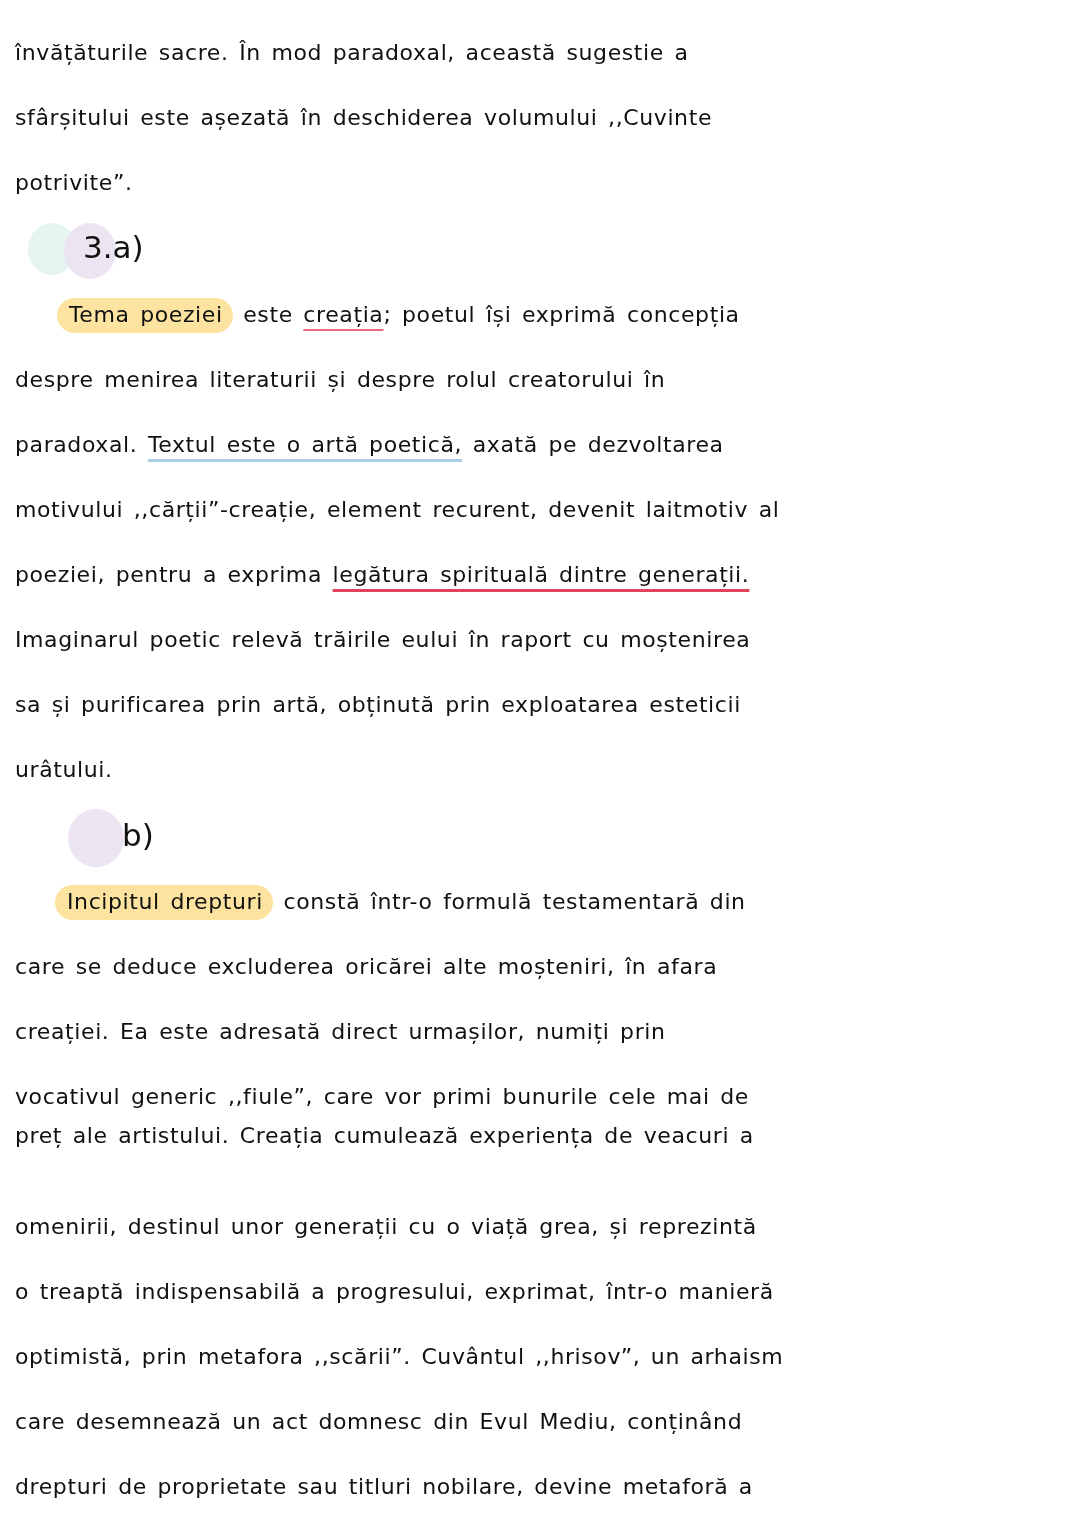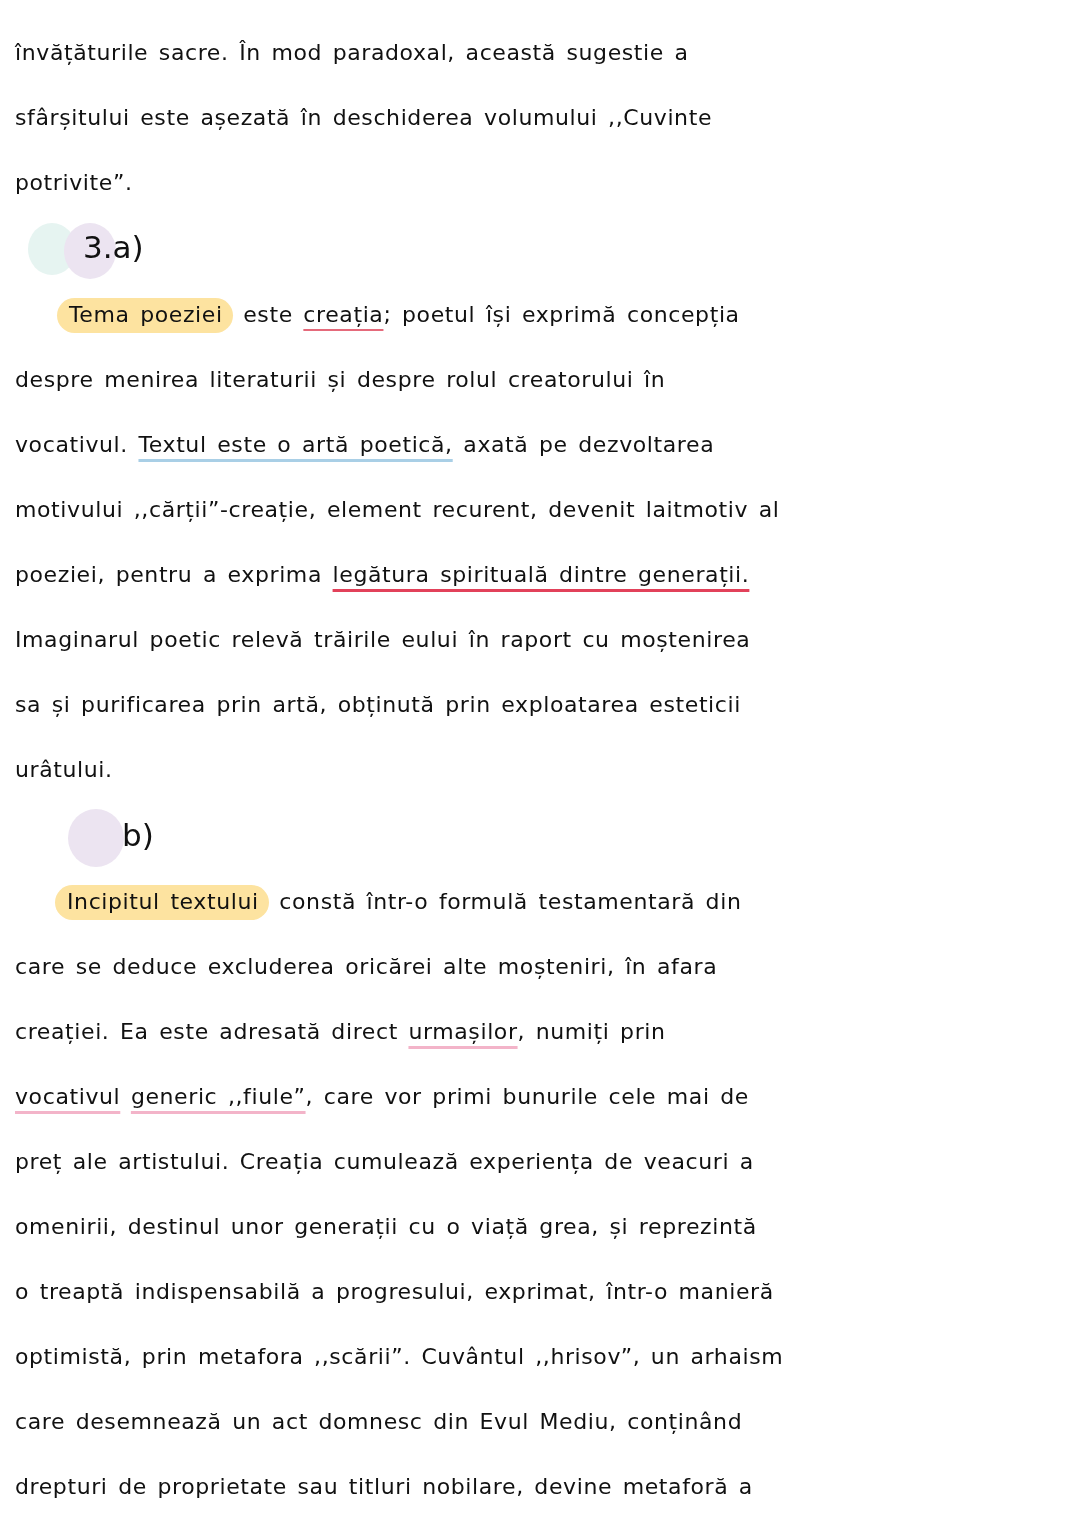--- a/index.html
+++ b/index.html
@@ -50,21 +50,20 @@
     text-decoration-thickness: 2px;
     text-underline-offset: 7px;
   }
   .ul-blue {
     text-decoration: underline;
     text-decoration-color: #a9cfe6;
     text-decoration-thickness: 3px;
     text-underline-offset: 7px;
   }
   .ul-pink {
-    text-decoration: underline;
     text-decoration-color: #f3b4c9;
     text-decoration-thickness: 3px;
     text-underline-offset: 7px;
   }
   .badge-wrap {
     position: absolute;
     height: 65px;
   }
   .dot {
     position: absolute;
@@ -91,43 +90,43 @@
   <div class="badge-wrap" style="top:215px; left:28px; width:100px">
     <span class="dot" style="left:0; top:8px; width:48px; height:52px; background:#e6f4f1"></span>
     <span class="dot" style="left:36px; top:8px; width:52px; height:56px; background:#ece4f1"></span>
     <span class="badge-text" style="left:16px; top:0">3.a)</span>
   </div>
 
   <div class="line" style="top:282px; left:57px"><span class="seg hl">Tema poeziei</span><span class="seg"> este </span><span class="seg ul-red-thin">creația</span><span class="seg">; poetul își exprimă concepția</span></div>
 
   <div class="line" style="top:347px">despre menirea literaturii și despre rolul creatorului în</div>
 
-  <div class="line" style="top:412px"><span class="seg">vocativul. </span><span class="seg ul-blue">Textul este o artă poetică,</span><span class="seg"> axată pe dezvoltarea</span></div>
+  <div class="line" style="top:412px"><span class="seg">paradoxal. </span><span class="seg ul-blue">Textul este o artă poetică,</span><span class="seg"> axată pe dezvoltarea</span></div>
 
   <div class="line" style="top:477px">motivului ,,cărții”-creație, element recurent, devenit laitmotiv al</div>
 
   <div class="line" style="top:607px">Imaginarul poetic relevă trăirile eului în raport cu moștenirea</div>
 
   <div class="line" style="top:542px"><span class="seg">poeziei, pentru a exprima </span><span class="seg ul-red">legătura spirituală dintre generații.</span></div>
   <div class="line" style="top:672px">sa și purificarea prin artă, obținută prin exploatarea esteticii</div>
   <div class="line" style="top:737px">urâtului.</div>
 
   <div class="badge-wrap" style="top:803px; left:68px; width:70px">
     <span class="dot" style="left:0; top:6px; width:56px; height:58px; background:#ece4f1"></span>
     <span class="badge-text" style="left:15px; top:0">b)</span>
   </div>
 
-  <div class="line" style="top:869px; left:55px"><span class="seg hl">Incipitul textului</span><span class="seg"> constă într-o formulă testamentară din</span></div>
+  <div class="line" style="top:869px; left:55px"><span class="seg hl">Incipitul drepturi</span><span class="seg"> constă într-o formulă testamentară din</span></div>
 
   <div class="line" style="top:934px">care se deduce excluderea oricărei alte moșteniri, în afara</div>
 
   <div class="line" style="top:999px"><span class="seg">creației. Ea este adresată direct </span><span class="seg ul-pink">urmașilor</span><span class="seg">, numiți prin</span></div>
 
   <div class="line" style="top:1064px"><span class="seg ul-pink">vocativul</span><span class="seg"> </span><span class="seg ul-pink">generic ,,fiule”</span><span class="seg">, care vor primi bunurile cele mai de</span></div>
 
-  <div class="line" style="top:1129px">preț ale artistului. Creația cumulează experiența de veacuri a</div>
+  <div class="line" style="top:1103px">preț ale artistului. Creația cumulează experiența de veacuri a</div>
   <div class="line" style="top:1194px">omenirii, destinul unor generații cu o viață grea, și reprezintă</div>
   <div class="line" style="top:1259px">o treaptă indispensabilă a progresului, exprimat, într-o manieră</div>
   <div class="line" style="top:1324px">optimistă, prin metafora ,,scării”. Cuvântul ,,hrisov”, un arhaism</div>
   <div class="line" style="top:1389px">care desemnează un act domnesc din Evul Mediu, conținând</div>
   <div class="line" style="top:1454px">drepturi de proprietate sau titluri nobilare, devine metaforă a</div>
 
 </div>
 
 </body></html>

